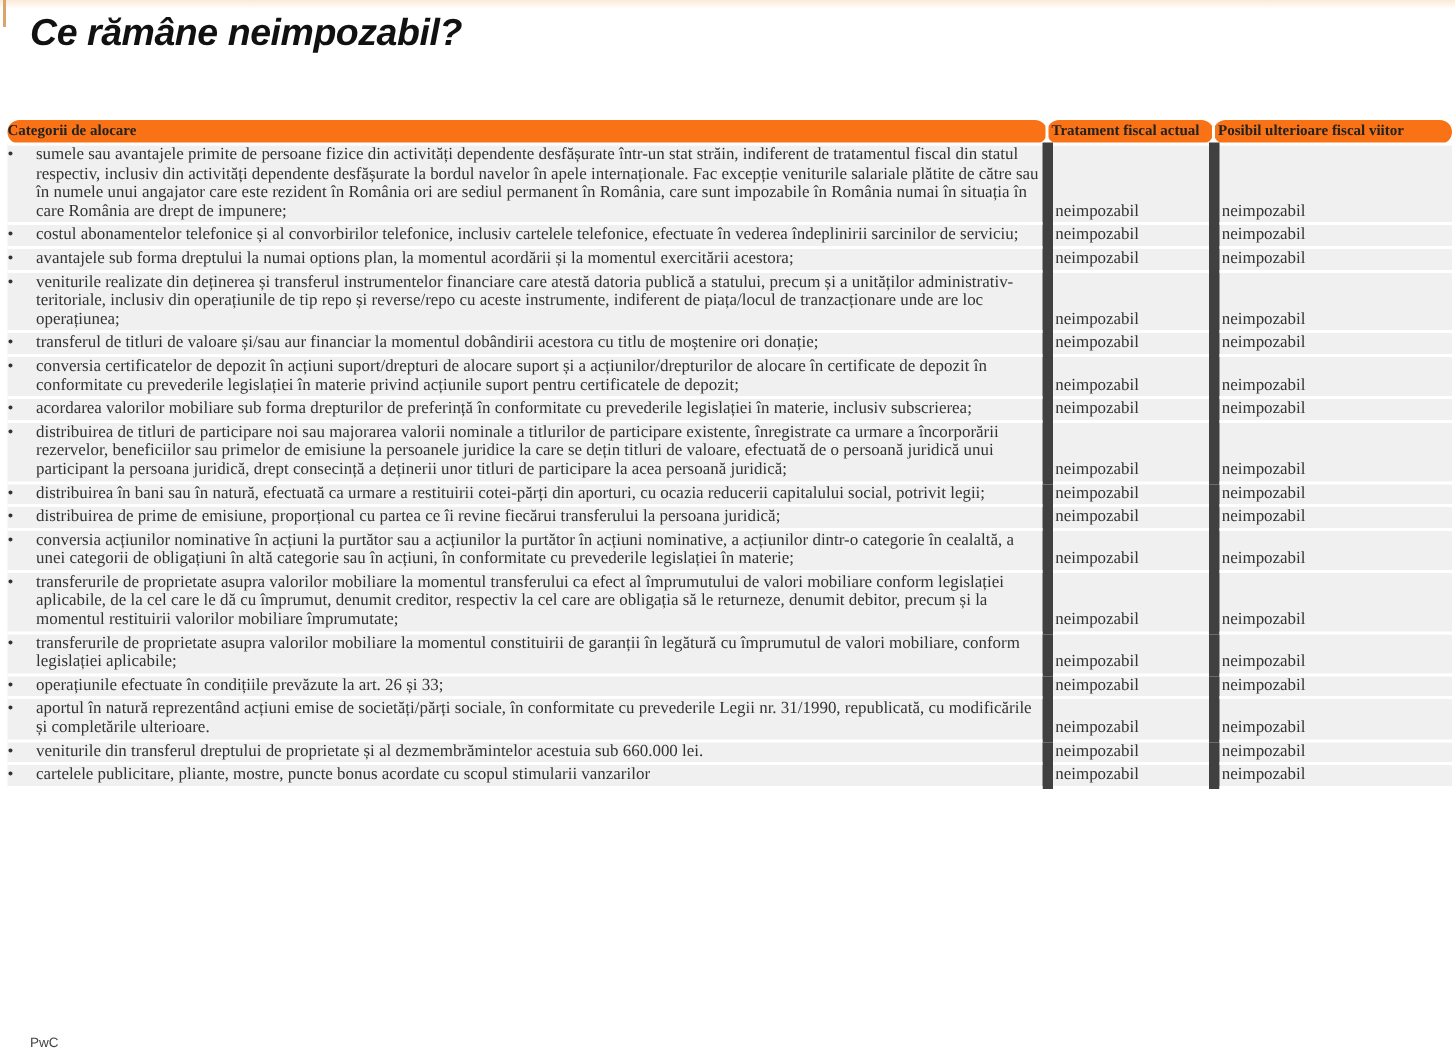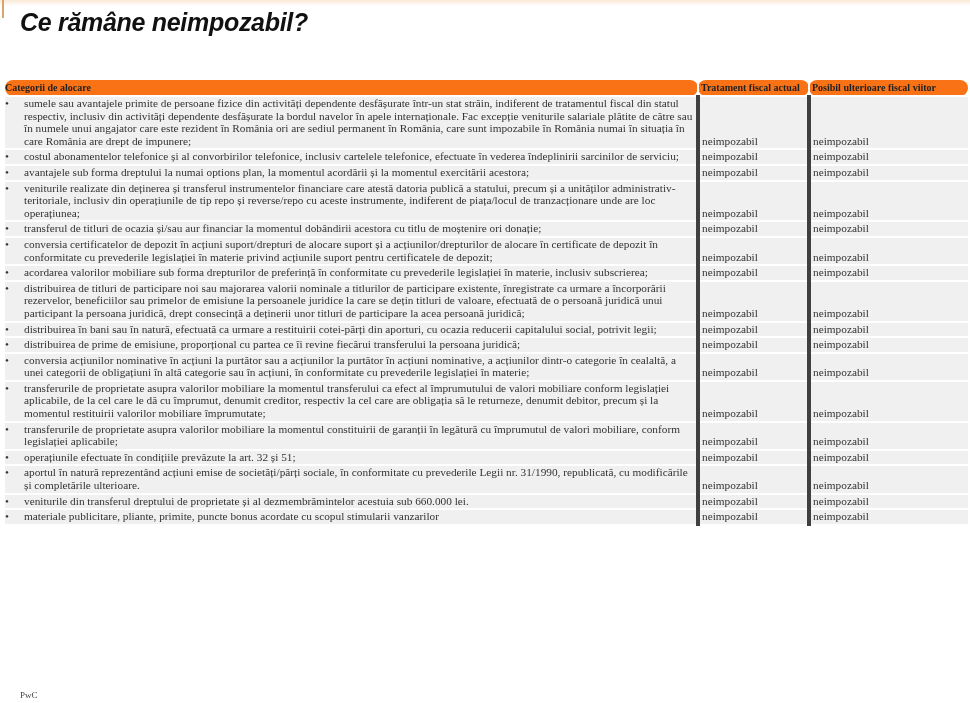--- a/index.html
+++ b/index.html
@@ -36,26 +36,26 @@
   table.grid th {
     background: #f97316; text-align: left; vertical-align: bottom;
     font-weight: bold; color: #222222; font-size: 10px; line-height: 12px;
     padding: 2px 1px 1px 0; border-bottom: 2px solid #ffffff; border-radius: 11px;
   }
   table.grid th.h2, table.grid th.h3 { padding-left: 2px; border-left: 2px solid #ffffff; }
   table.grid td {
     background: #f0f0f0; vertical-align: bottom;
     padding: 0 0 1px 0; border-bottom: 2px solid #ffffff;
   }
-  table.grid td.v { padding-left: 2px; border-left: 4px solid #404040; white-space: nowrap; }
+  table.grid td.v { padding-left: 2px; border-left: 7px solid #404040; white-space: nowrap; }
   .item { position: relative; padding-left: 19px; }
   .bullet { position: absolute; left: 0; top: 0; }
   .footer {
     position: absolute; left: 20px; top: 690px;
-    font-family: Liberation Serif, serif;
+    font-family: Liberation Sans, sans-serif;
     font-size: 9px; color: #444444;
   }
 </style>
 </head>
 <body>
 
 <div class="top-band"></div>
 <div class="corner-tick"></div>
 
 <h1 class="title">Ce rămâne neimpozabil?</h1>
@@ -115,21 +115,21 @@
       </div>
     </td>
     <td class="v">neimpozabil</td>
     <td class="v">neimpozabil</td>
   </tr>
 
   <tr>
     <td>
       <div class="item">
         <span class="bullet">•</span>
-        <span>transferul de titluri de ocazia și/sau aur financiar la momentul dobândirii acestora cu titlu de moștenire ori donație;</span>
+        <span>transferul de titluri de valoare și/sau aur financiar la momentul dobândirii acestora cu titlu de moștenire ori donație;</span>
       </div>
     </td>
     <td class="v">neimpozabil</td>
     <td class="v">neimpozabil</td>
   </tr>
 
   <tr>
     <td>
       <div class="item">
         <span class="bullet">•</span>
@@ -214,21 +214,21 @@
       </div>
     </td>
     <td class="v">neimpozabil</td>
     <td class="v">neimpozabil</td>
   </tr>
 
   <tr>
     <td>
       <div class="item">
         <span class="bullet">•</span>
-        <span>operațiunile efectuate în condițiile prevăzute la art. 32 și 51;</span>
+        <span>operațiunile efectuate în condițiile prevăzute la art. 26 și 33;</span>
       </div>
     </td>
     <td class="v">neimpozabil</td>
     <td class="v">neimpozabil</td>
   </tr>
 
   <tr>
     <td>
       <div class="item">
         <span class="bullet">•</span>
@@ -247,21 +247,21 @@
       </div>
     </td>
     <td class="v">neimpozabil</td>
     <td class="v">neimpozabil</td>
   </tr>
 
   <tr>
     <td>
       <div class="item">
         <span class="bullet">•</span>
-        <span>materiale publicitare, pliante, primite, puncte bonus acordate cu scopul stimularii vanzarilor</span>
+        <span>cartelele publicitare, pliante, mostre, puncte bonus acordate cu scopul stimularii vanzarilor</span>
       </div>
     </td>
     <td class="v">neimpozabil</td>
     <td class="v">neimpozabil</td>
   </tr>
 </tbody>
 </table>
 
 <div class="footer">PwC</div>
 

